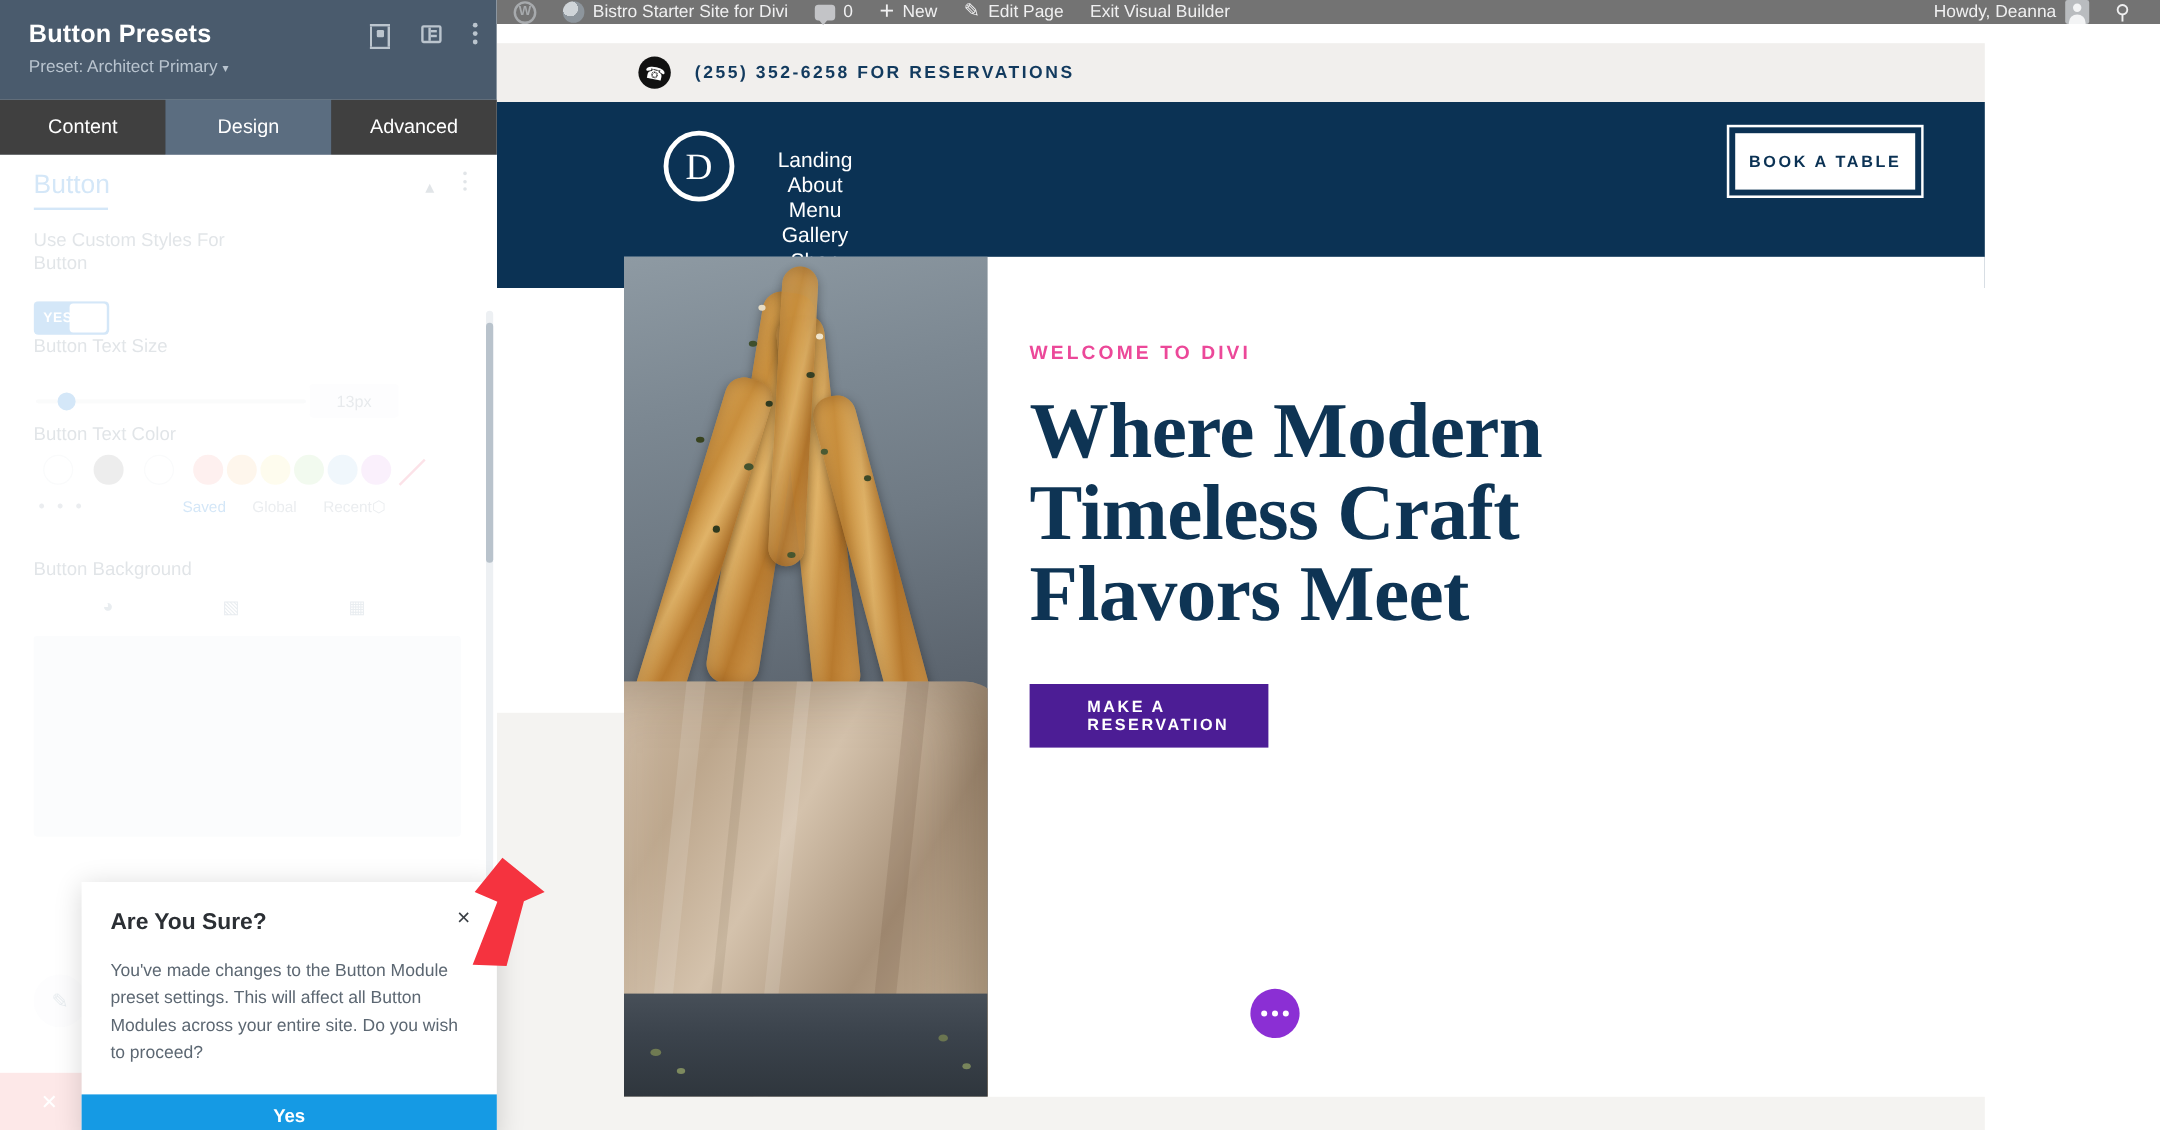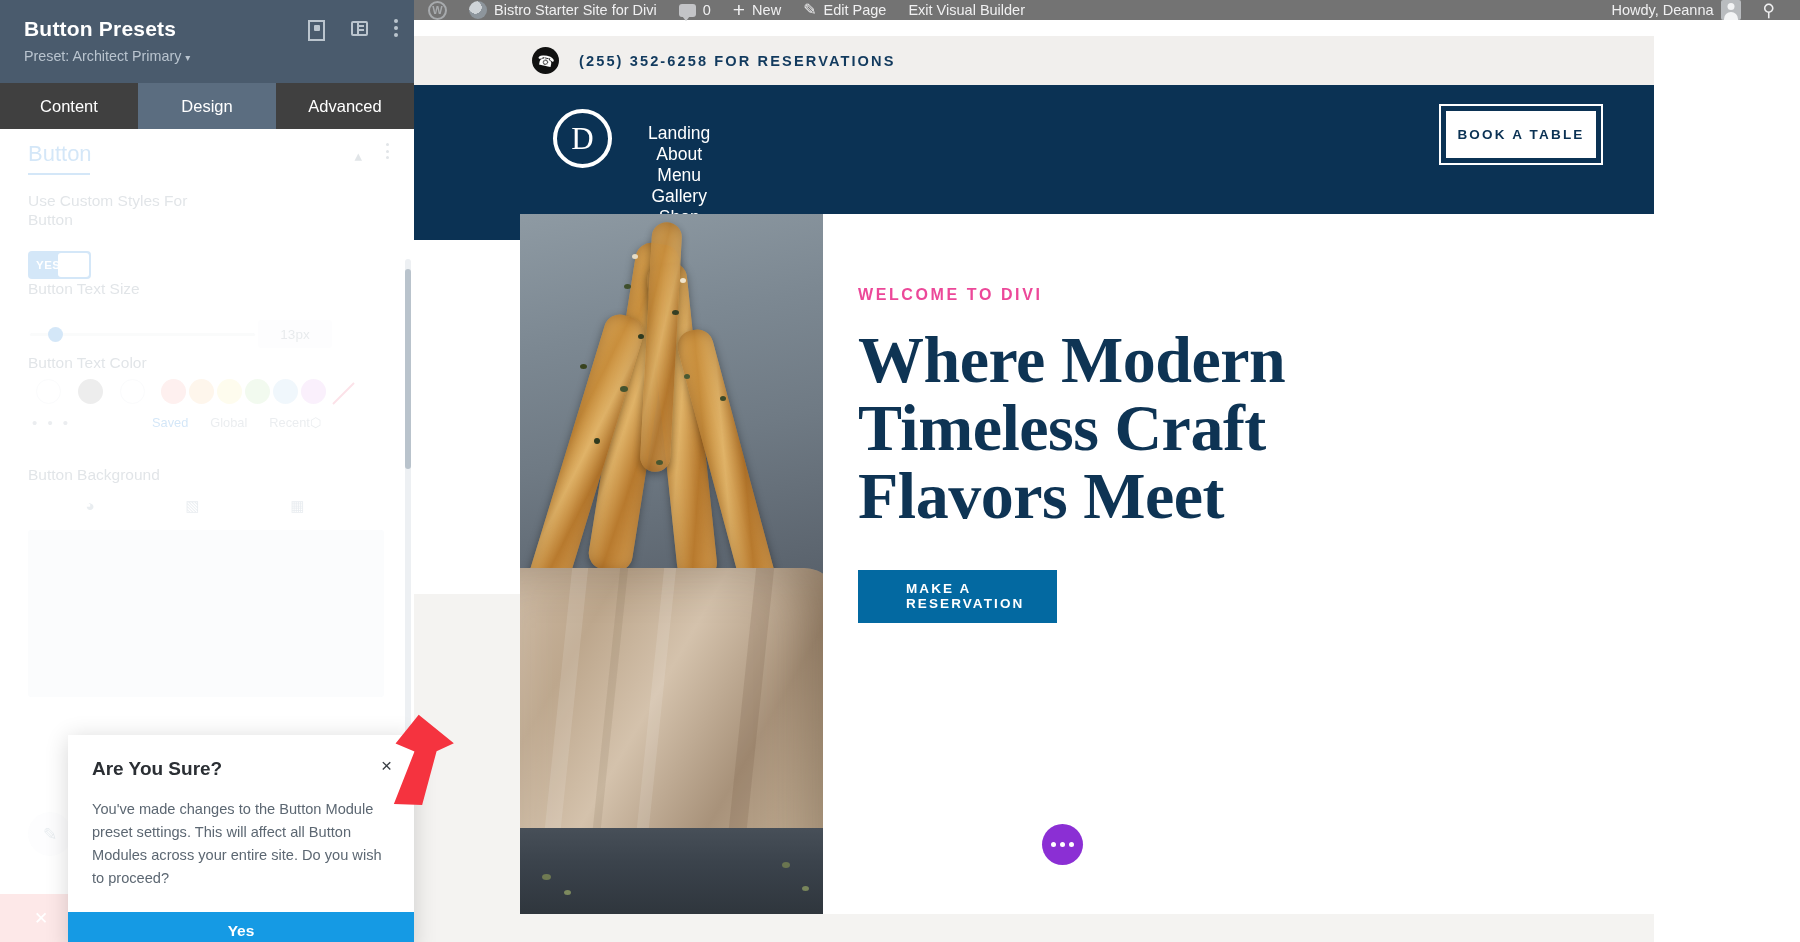--- a/index.html
+++ b/index.html
@@ -169,21 +169,21 @@
   .hero-h1 {
     margin-top: 22px; color: #0e3454;
     font-family: "Liberation Serif", serif; font-weight: 700;
     font-size: 66px; line-height: 1.03; letter-spacing: -0.5px;
   }
   .hero-p {
     margin-top: 40px; color: #56606b; font-size: 16.6px; line-height: 1.66;
     width: 575px;
   }
   .hero-btn {
-    margin-top: 40px; width: 199px; height: 53px; background: #0369a1;
+    margin-top: 40px; width: 199px; height: 53px; background: #4c1d95;
     display: flex; align-items: center; justify-content: center;
     color: #fff; font-size: 13.5px; font-weight: 700; letter-spacing: 2.1px; padding-left: 48px;
   }
   .fab {
     position: absolute; left: 522px; top: 610px;
     width: 41px; height: 41px; border-radius: 50%;
     background: #8b2fd4;
     display: flex; align-items: center; justify-content: center; gap: 4px;
   }
   .fab i { width: 5px; height: 5px; border-radius: 50%; background: #fff; display:block; }

